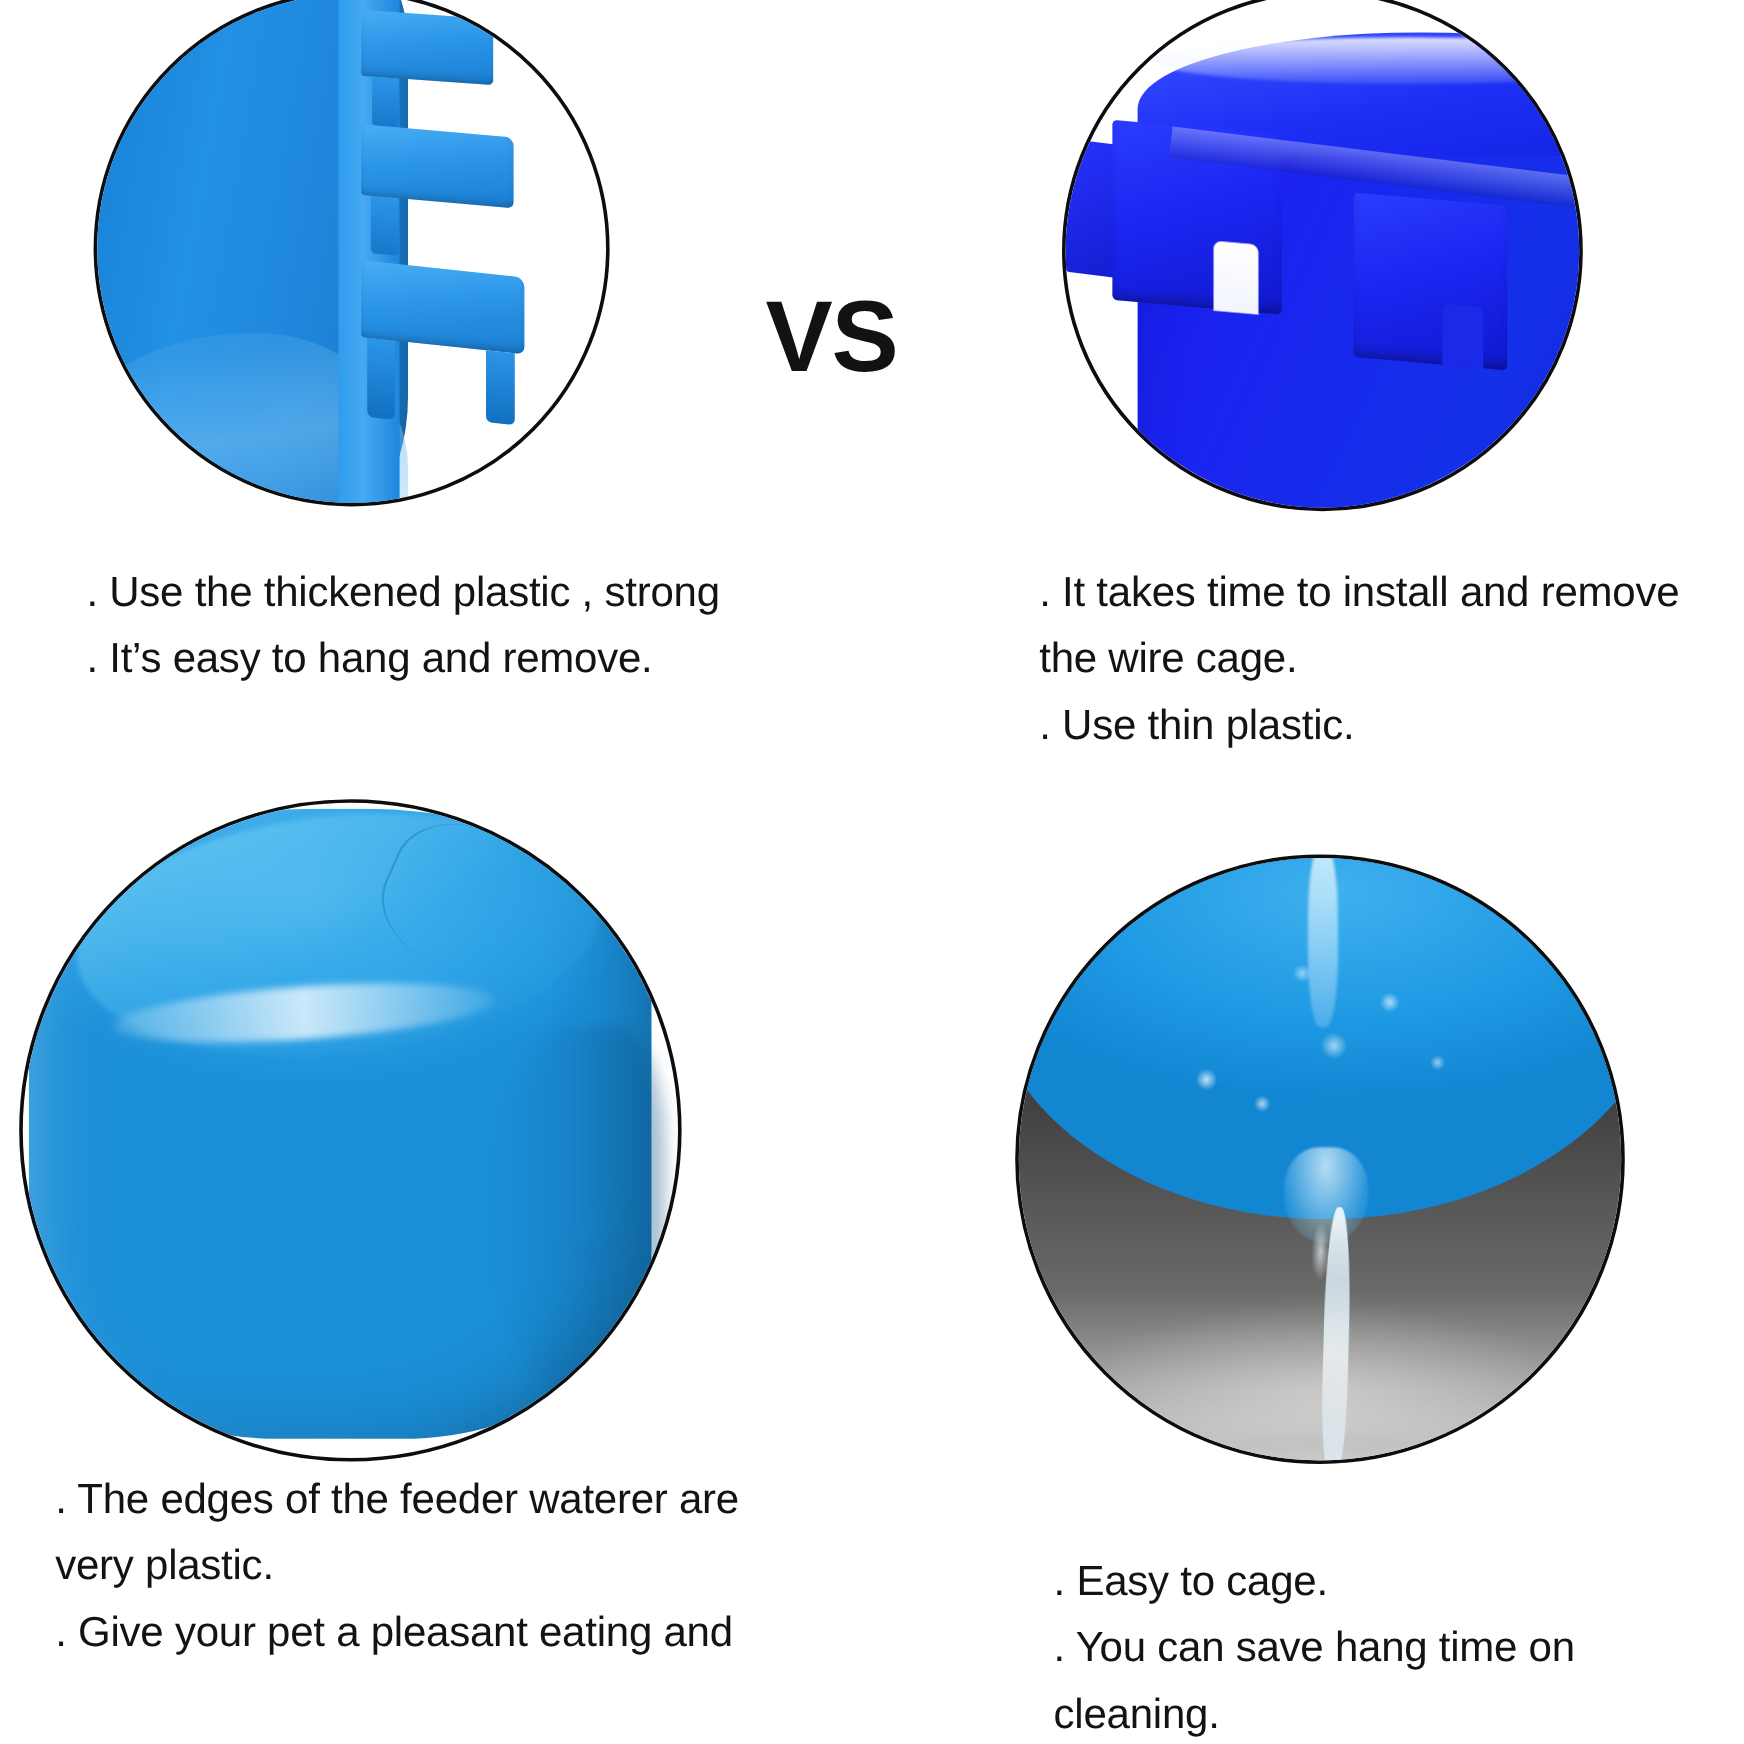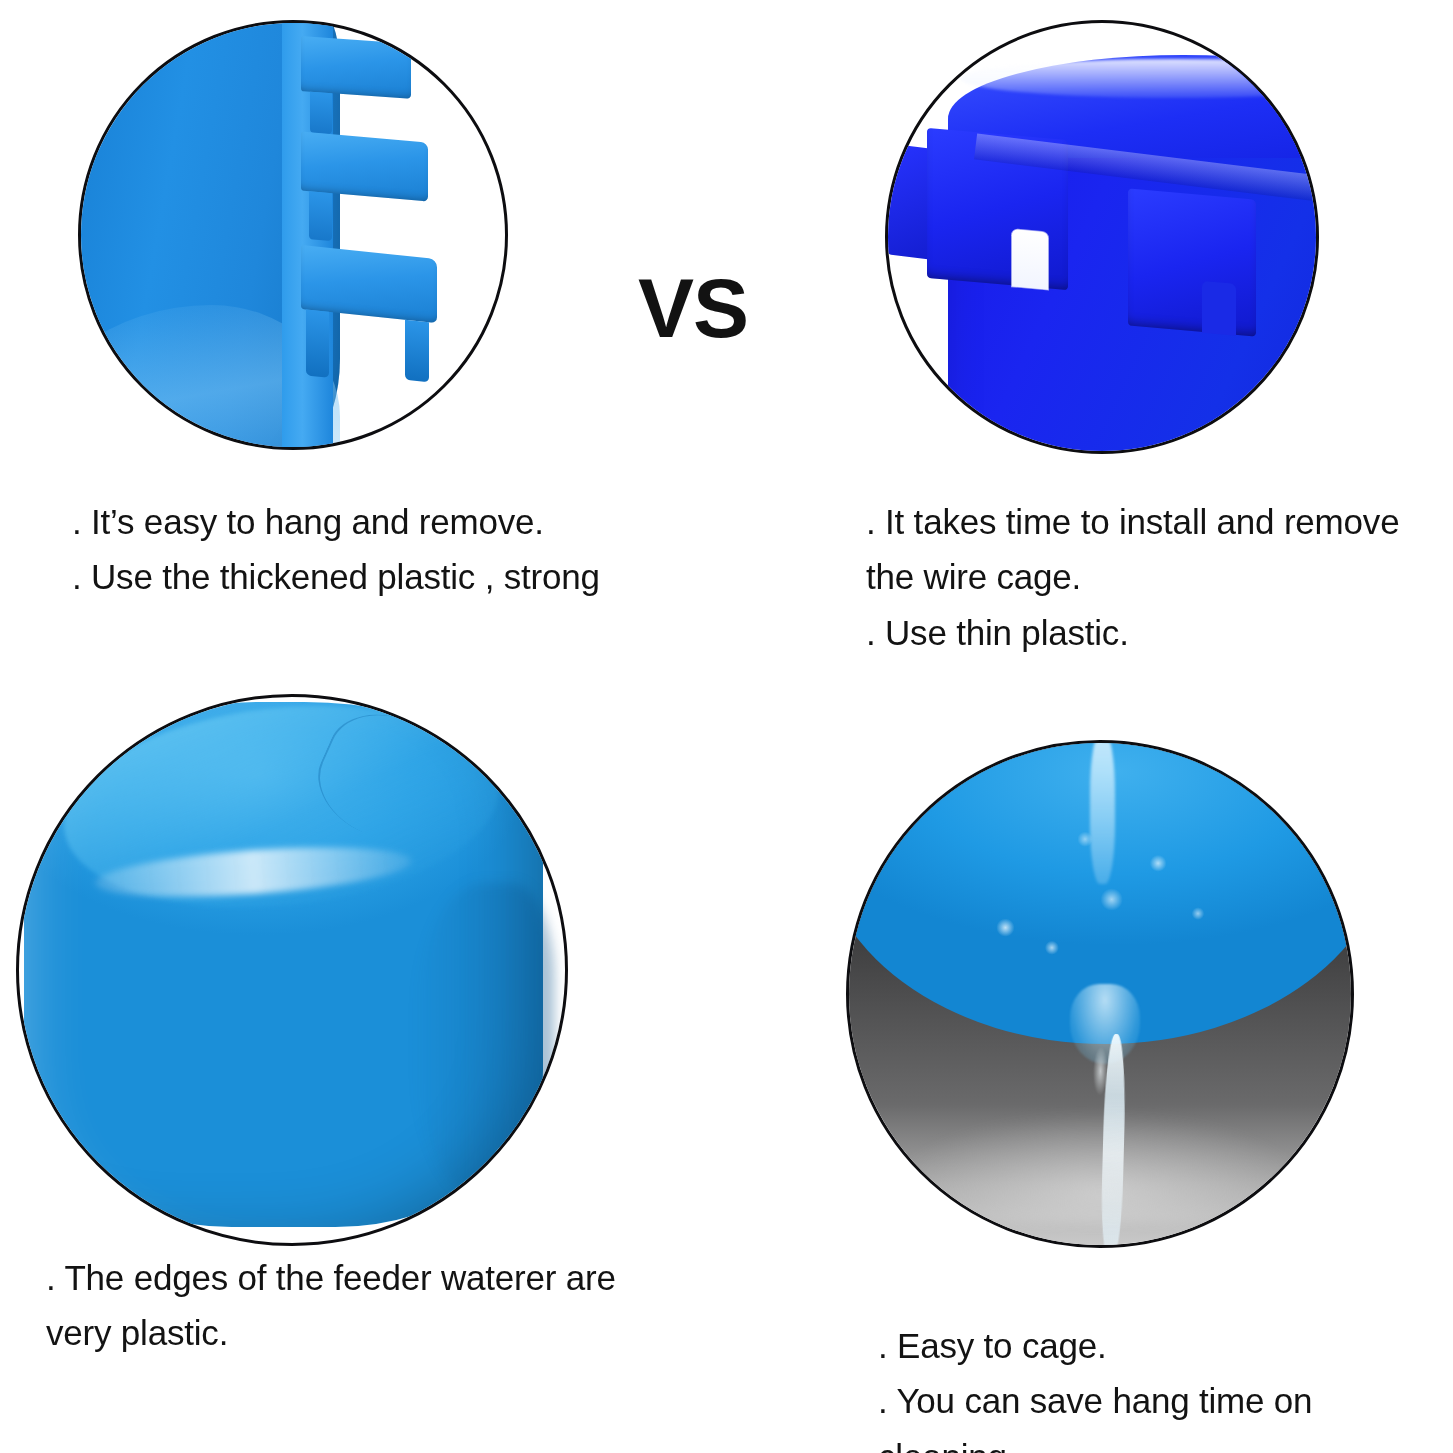--- a/index.html
+++ b/index.html
@@ -14,21 +14,20 @@
     overflow: hidden;
     font-family: "Liberation Sans", sans-serif;
     color: #111111;
   }
 
   .stage {
     position: absolute;
     left: 0; top: 0;
     width: 1453px;
     height: 1039px;
-    margin-top: 28px;
   }
 
   
   .photo-circle {
     position: absolute;
     border-radius: 50%;
     border: 3px solid #0d0d10;
     overflow: hidden;
     box-sizing: border-box;
     background: #ffffff;
@@ -488,22 +487,22 @@
       <div class="tr-clip tr-clip-b">
         <span class="notch"></span>
       </div>
       <div class="tr-ledge"></div>
     </div>
   </div>
 
   <div class="vs-label">VS</div>
 
   <div class="caption" id="caption-tl">
+    <span class="line">. Use the thickened plastic , strong</span>
     <span class="line">. It’s easy to hang and remove.</span>
-    <span class="line">. Use the thickened plastic , strong</span>
   </div>
 
   <div class="caption" id="caption-tr">
     <span class="line">. It takes time to install and remove</span>
     <span class="line">the wire cage.</span>
     <span class="line">. Use thin plastic.</span>
   </div>
 
   <div class="photo-circle" id="photo-bl">
     <div class="photo-inner">
@@ -523,20 +522,21 @@
       <div class="br-bubbles"></div>
       <div class="br-spout"></div>
       <div class="br-stream"></div>
       <div class="br-mist"></div>
     </div>
   </div>
 
   <div class="caption" id="caption-bl">
     <span class="line">. The edges of the feeder waterer are</span>
     <span class="line">very plastic.</span>
+    <span class="line">. Give your pet a pleasant eating and</span>
   </div>
 
   <div class="caption" id="caption-br">
     <span class="line">. Easy to cage.</span>
     <span class="line">. You can save hang time on</span>
     <span class="line">cleaning.</span>
   </div>
 
 </div>
 

